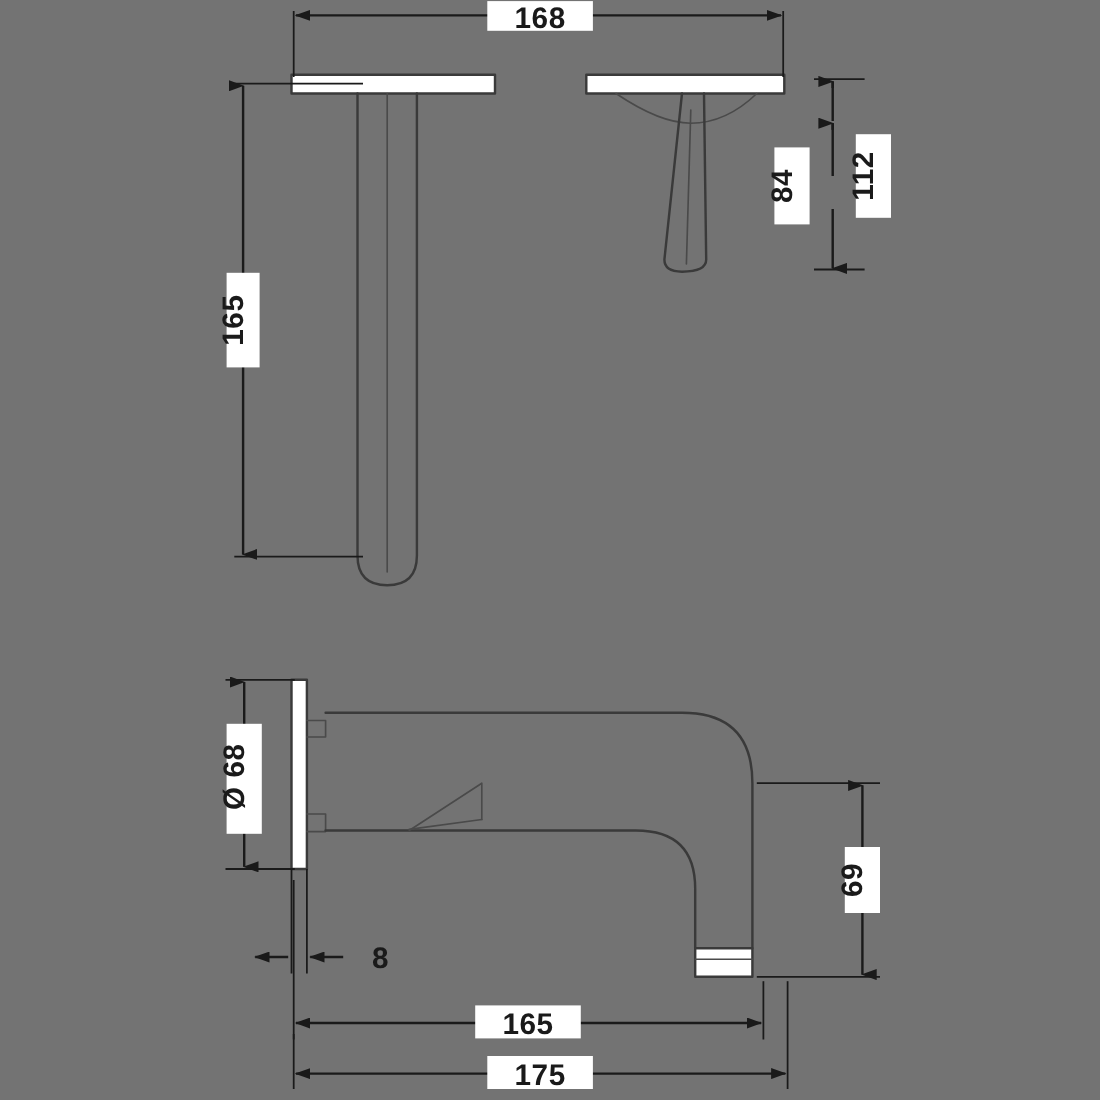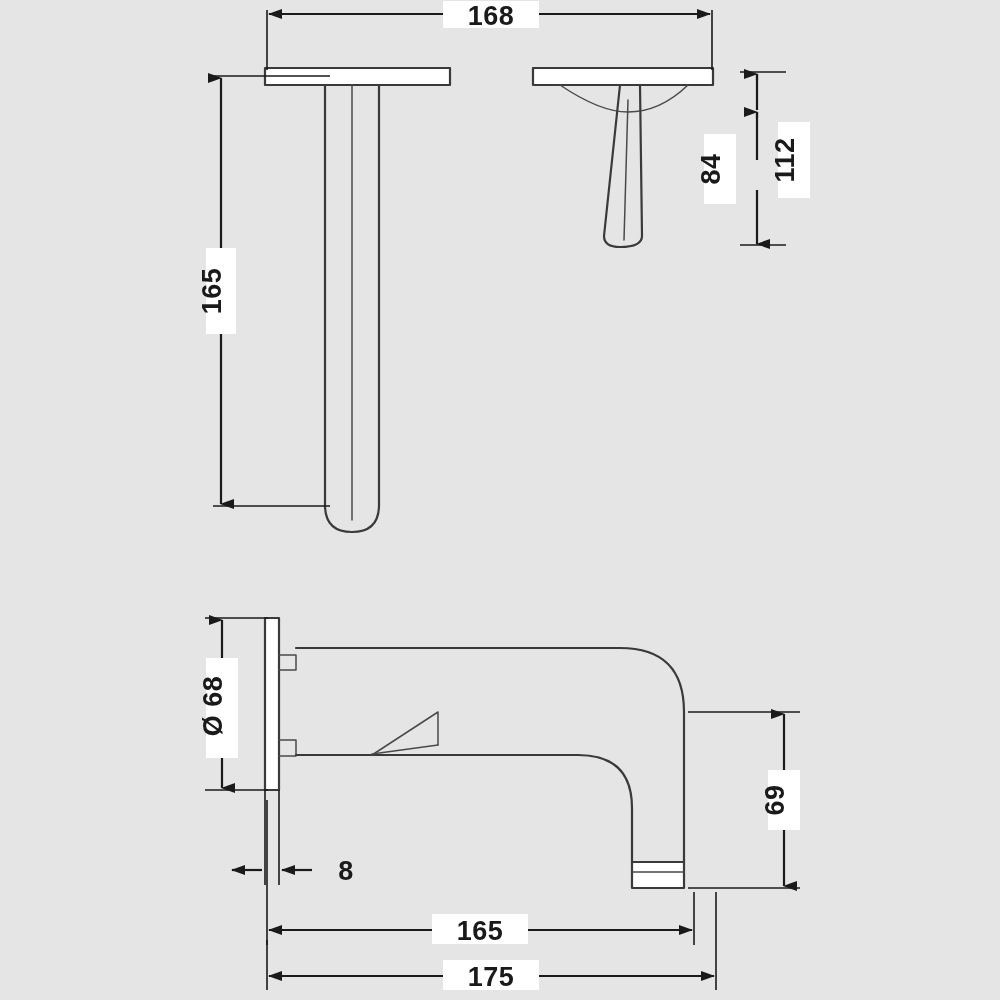--- a/index.html
+++ b/index.html
@@ -7,21 +7,21 @@
     padding: 0;
     background: #ffffff;
   }
   body {
     font-family: "Liberation Sans", sans-serif;
   }
   #sheet {
     position: relative;
     width: 1000px;
     height: 1000px;
-    background: #e5e5e5;
+    background: #737373;
     overflow: hidden;
   }
   #sheet svg {
     position: absolute;
     top: 0;
     left: 0;
     width: 1000px;
     height: 1000px;
   }
   .dim-text {

